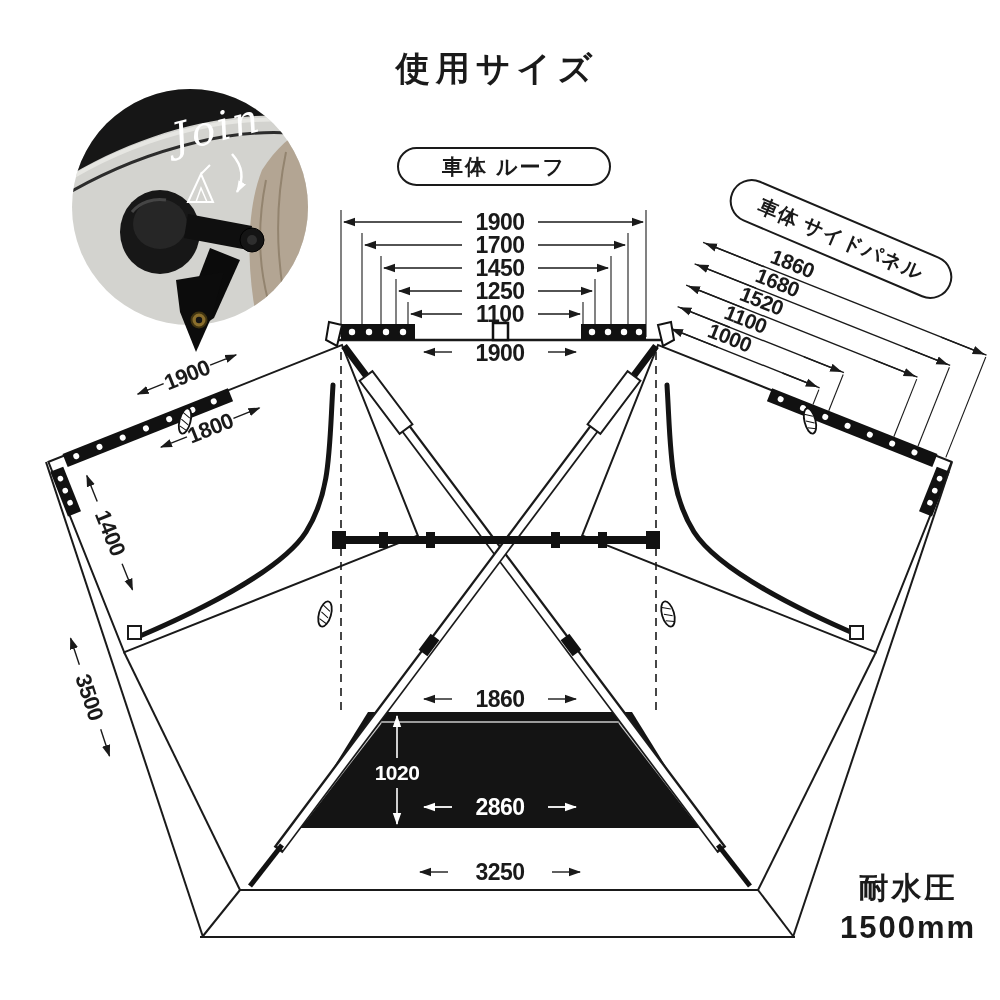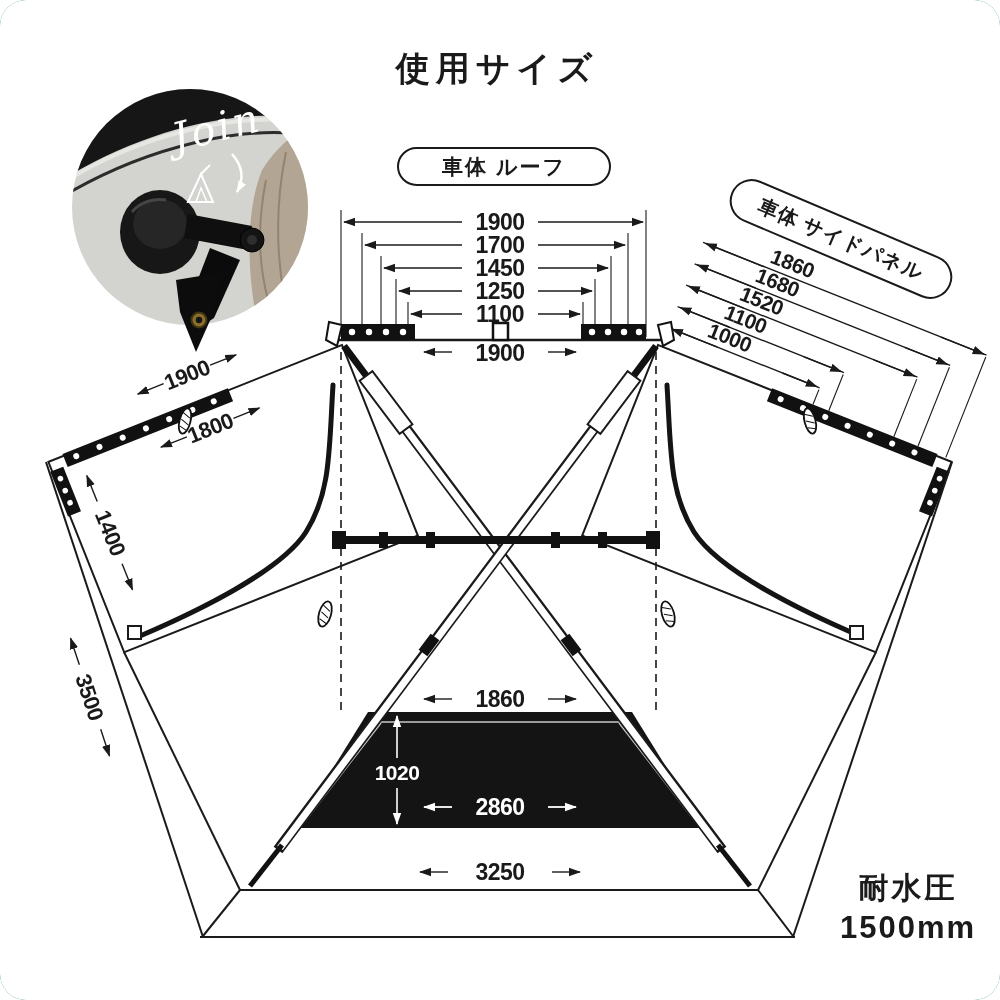--- a/index.html
+++ b/index.html
@@ -1,17 +1,17 @@
 <!DOCTYPE html>
 <html><head>
 <meta charset="utf-8">
 <style>
   html,body{margin:0;padding:0;background:#ffffff;}
   .stage{width:1000px;height:1000px;position:relative;background:#0f766e;overflow:hidden;
-         font-family:"Liberation Sans", sans-serif;border-radius:26px;}
+         font-family:"Liberation Sans", sans-serif;}
   svg{display:block}
   text{font-family:"Liberation Sans", sans-serif;fill:#1a1a1a;}
   .jp{font-weight:bold;}
   .num{font-weight:bold;letter-spacing:-0.5px;}
   .numw{font-weight:bold;letter-spacing:-0.5px;fill:#ffffff;}
   .ttl{font-size:34px;font-weight:bold;letter-spacing:6px;}
   .pill{fill:#ffffff;stroke:#1a1a1a;stroke-width:2px;}
   .ln{stroke:#1a1a1a;stroke-width:1.4px;fill:none;}
   .wit{stroke:#1a1a1a;stroke-width:1.1px;fill:none;}
   .edge{stroke:#1a1a1a;stroke-width:2px;fill:none;}

